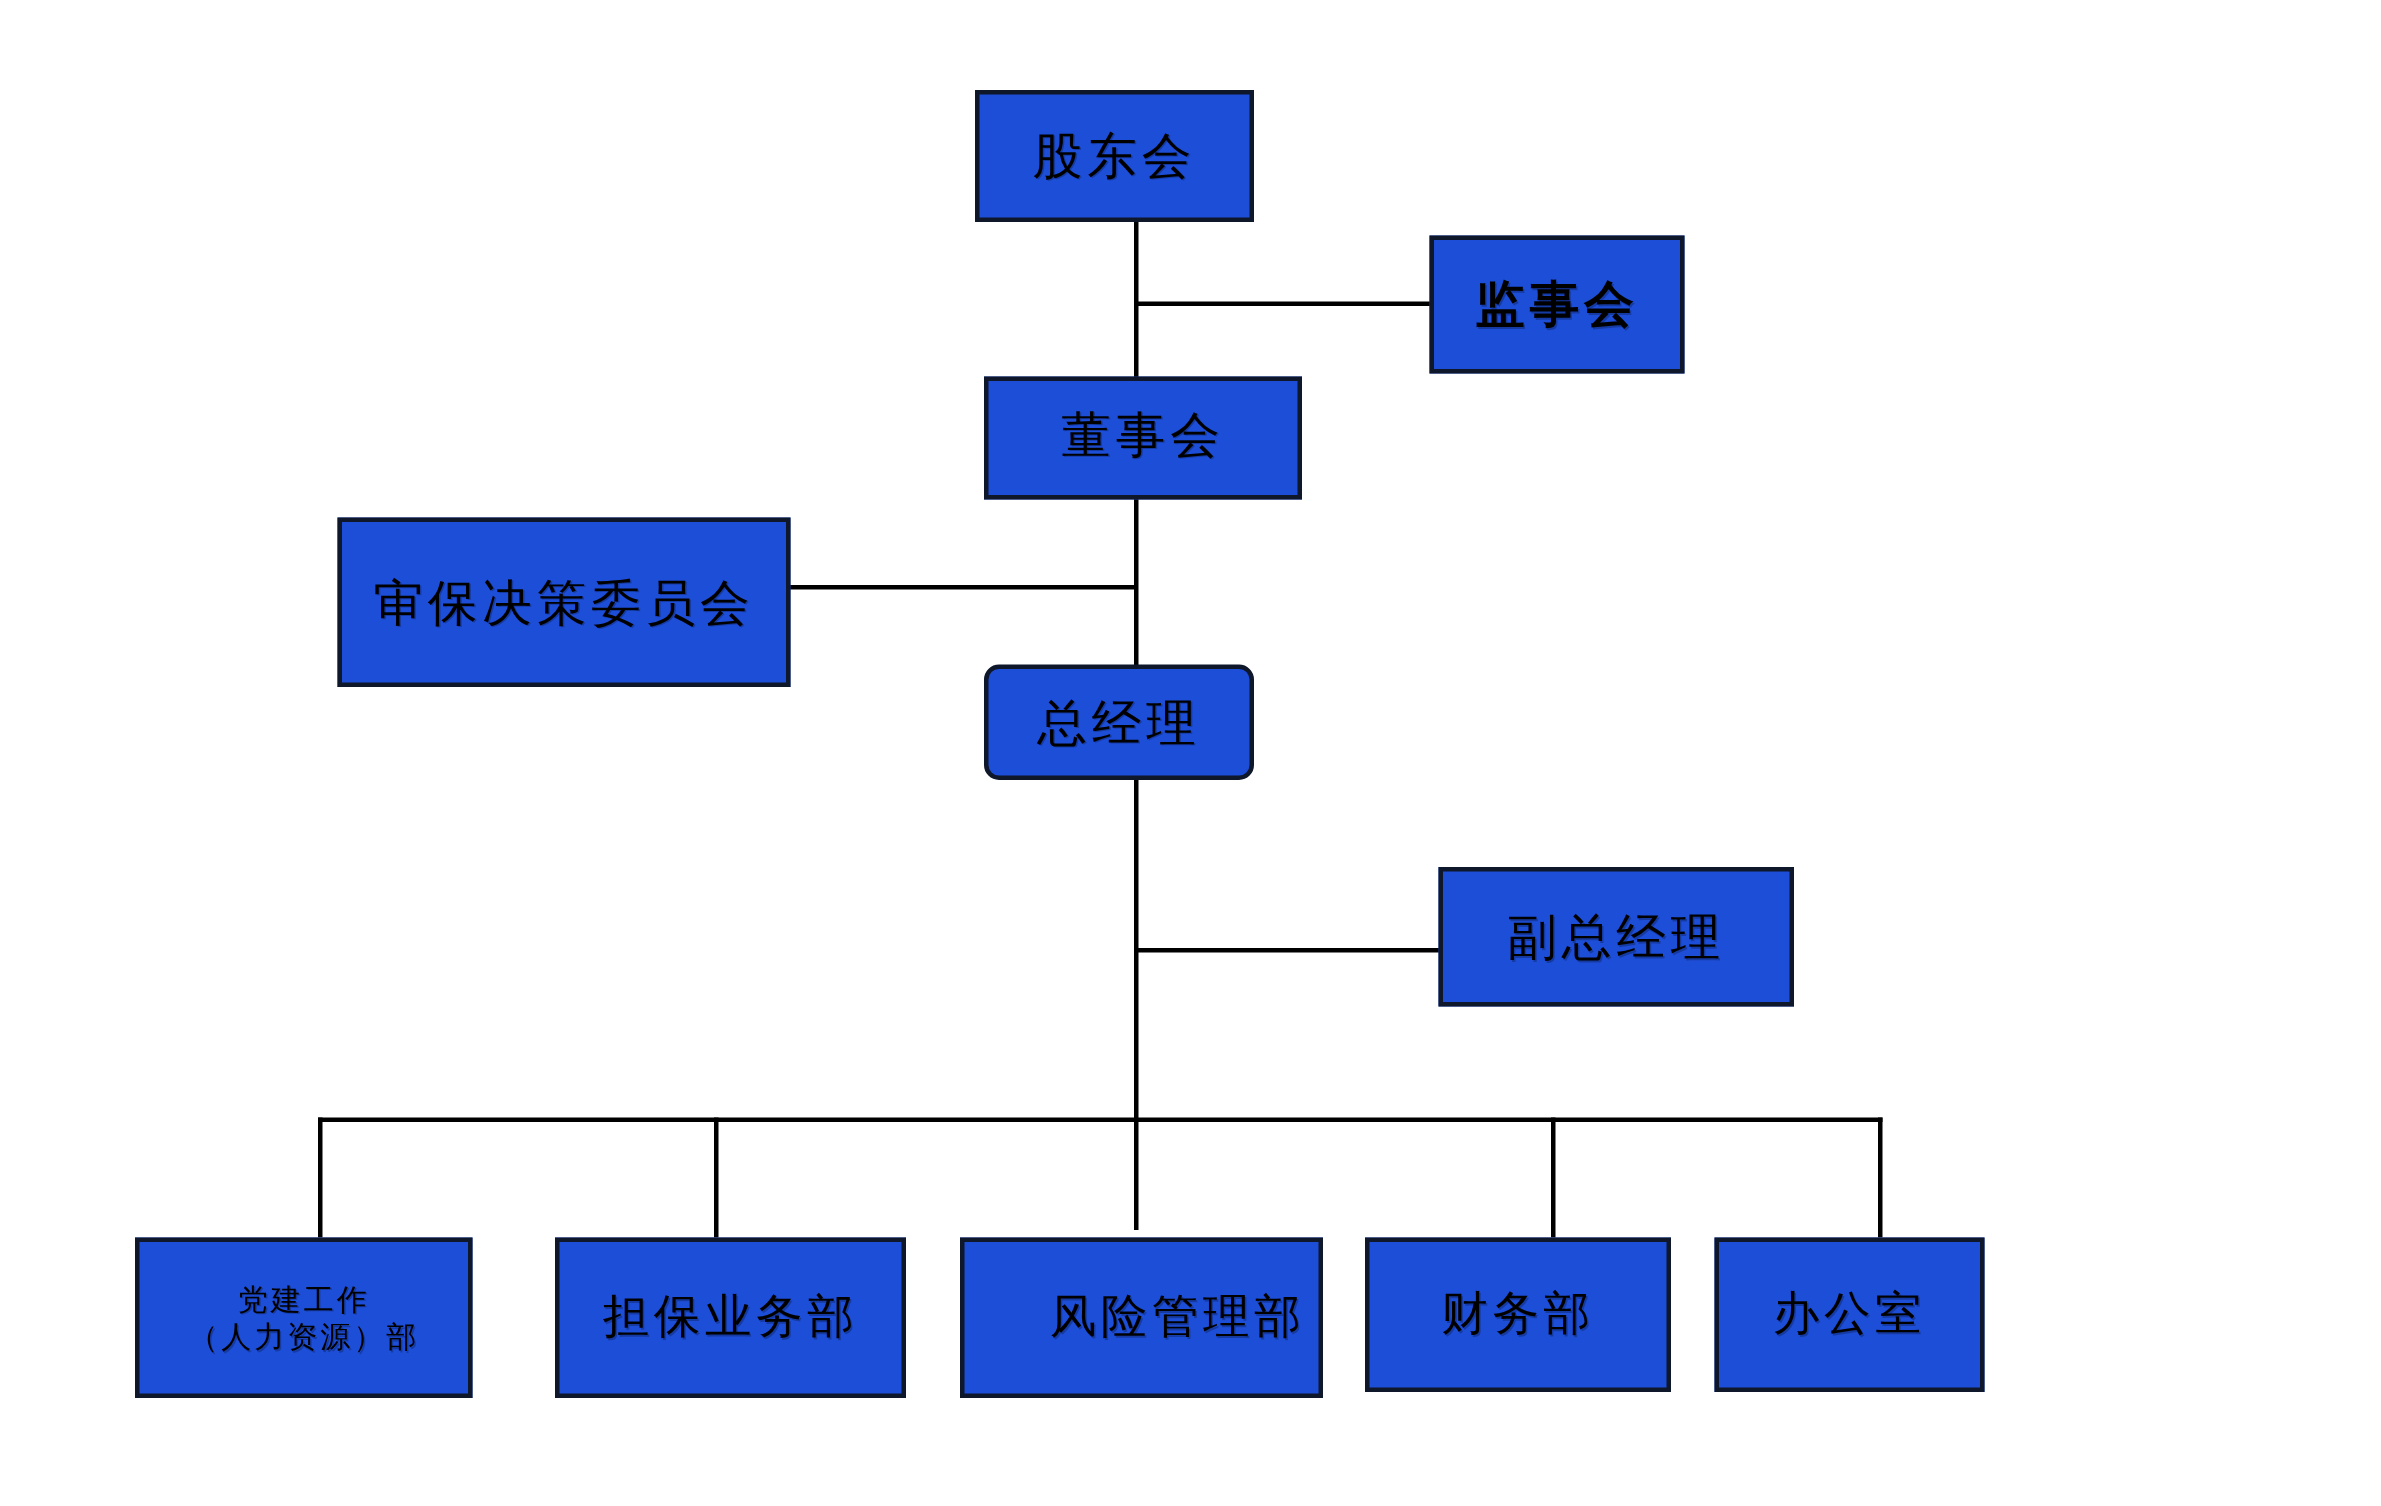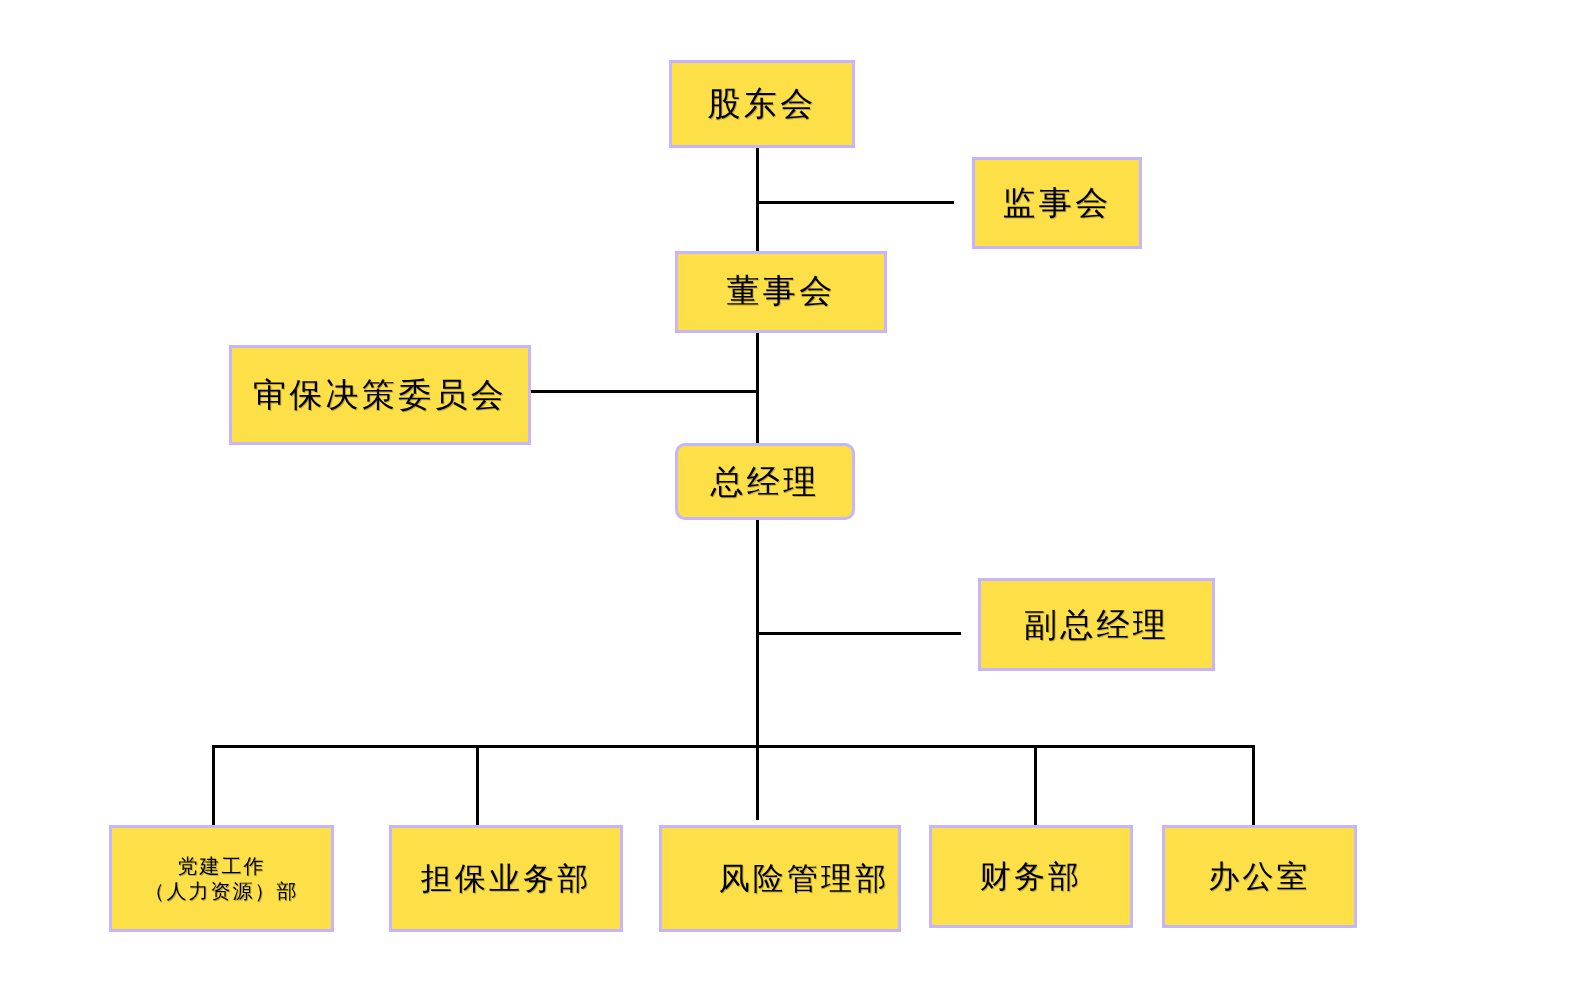--- a/index.html
+++ b/index.html
@@ -13,32 +13,31 @@
   #canvas {
     position: relative;
     width: 1587px;
     height: 1004px;
     background: #ffffff;
     overflow: hidden;
   }
   .node {
     position: absolute;
     box-sizing: border-box;
-    background: #fde047;
-    border: 3px solid #c4b5fd;
+    background: #1d4ed8;
+    border: 3px solid #0f172a;
     display: flex;
     align-items: center;
     justify-content: center;
     text-align: center;
     color: #000000;
     line-height: 1.25;
     letter-spacing: 0.10em;
     font-weight: 400;
     text-shadow: 1px 1px 0 rgba(0,0,0,0.25);
-    margin-left: 19px;
   }
   .node .label {
     display: block;
     width: 100%;
     padding: 0 4px;
     box-sizing: border-box;
     white-space: pre-line;
   }
   .fs-big   { font-size: 33px; }
   .fs-mid   { font-size: 31px; }
@@ -72,29 +71,29 @@
 
   <div class="conn conn-v" style="left:212px; top:745px; height:80px;"></div>
   <div class="conn conn-v" style="left:476px; top:745px; height:80px;"></div>
   <div class="conn conn-v" style="left:1034px; top:745px; height:80px;"></div>
   <div class="conn conn-v" style="left:1252px; top:745px; height:80px;"></div>
 
   <div class="node fs-big" style="left:650px; top:60px; width:186px; height:88px;">
     <span class="label">股东会</span>
   </div>
 
-  <div class="node fs-big" style="left:953px; top:157px; width:170px; height:92px;">
+  <div class="node fs-big" style="left:953px; top:157px; width:170px; height:92px;font-weight:bold;">
     <span class="label">监事会</span>
   </div>
 
   <div class="node fs-big" style="left:656px; top:251px; width:212px; height:82px;font-family:Liberation Serif, serif;">
     <span class="label">董事会</span>
   </div>
 
-  <div class="node fs-big" style="left:210px; top:345px; width:302px; height:100px;">
+  <div class="node fs-big" style="left:225px; top:345px; width:302px; height:113px;">
     <span class="label">审保决策委员会</span>
   </div>
 
   <div class="node fs-big" style="left:656px; top:443px; width:180px; height:77px;border-radius:10px;">
     <span class="label">总经理</span>
   </div>
 
   <div class="node fs-big" style="left:959px; top:578px; width:237px; height:93px;">
     <span class="label">副总经理</span>
   </div>
@@ -109,17 +108,17 @@
   </div>
 
   <div class="node fs-mid" style="left:640px; top:825px; width:242px; height:107px;padding-left:48px;">
     <span class="label">风险管理部</span>
   </div>
 
   <div class="node fs-mid" style="left:910px; top:825px; width:204px; height:103px;">
     <span class="label">财务部</span>
   </div>
 
-  <div class="node fs-mid" style="left:1143px; top:825px; width:195px; height:103px;">
+  <div class="node fs-mid" style="left:1143px; top:825px; width:180px; height:103px;">
     <span class="label">办公室</span>
   </div>
 
 </div>
 
 </body></html>

